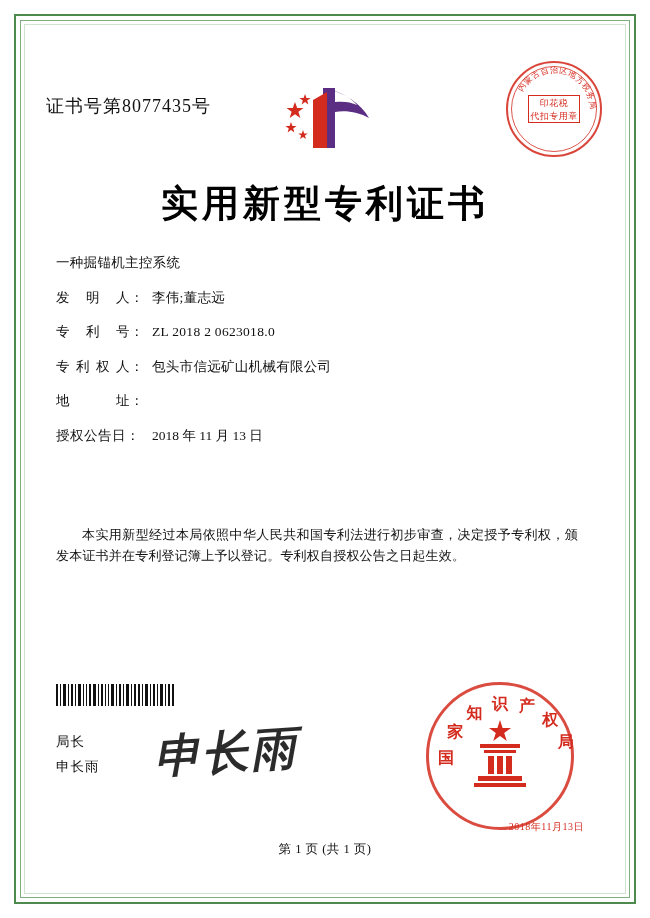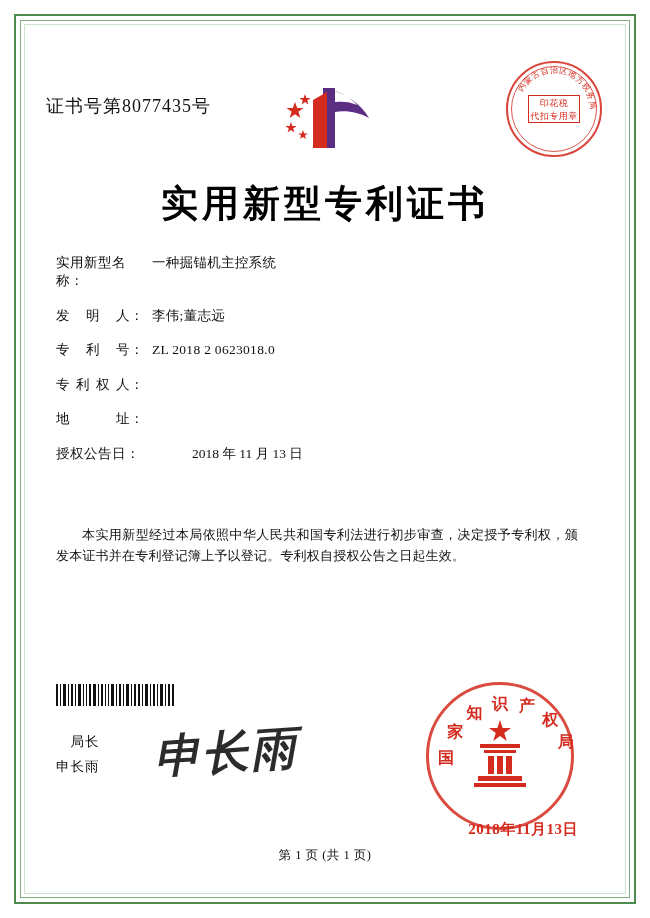--- a/index.html
+++ b/index.html
@@ -168,21 +168,21 @@
   .two-col {
     display: flex;
     align-items: baseline;
     font-size: 13.5px;
     color: #111;
   }
   .two-col .col {
     display: flex;
     align-items: baseline;
   }
-  .two-col .col.left { width: 310px; flex: none; gap: 40px; }
+  .two-col .col.left { width: 310px; flex: none; }
   .two-col .lbl { width: 96px; flex: none; letter-spacing: 0.5px; }
   .two-col .lbl2 { width: 88px; flex: none; letter-spacing: 0.5px; }
 
   
   .paras {
     position: absolute;
     left: 22px;
     right: 22px;
     top: 490px;
     font-size: 13px;
@@ -214,21 +214,21 @@
 
   
   .sig-block {
     position: absolute;
     left: 22px;
     top: 695px;
     font-size: 13.5px;
     line-height: 25px;
     color: #111;
   }
-  .sig-block .lbl { letter-spacing: 1px; text-align: right; }
+  .sig-block .lbl { letter-spacing: 1px; }
   .handwriting {
     position: absolute;
     left: 120px;
     top: 688px;
     font-size: 46px;
     color: #1a1a1a;
     font-family: "Liberation Serif", "DejaVu Serif", serif;
     font-style: italic;
     font-weight: bold;
     letter-spacing: 2px;
@@ -268,34 +268,34 @@
   }
   .big-seal .arc-text span {
     position: absolute;
     left: 50%;
     top: 50%;
     transform-origin: 0 0;
     white-space: nowrap;
   }
   .seal-date {
     position: absolute;
-    right: 38px;
+    right: 32px;
     top: 786px;
     color: #d42b1f;
-    font-size: 15px;
+    font-size: 10px;
     letter-spacing: 0.5px;
-    font-weight: bold;
+    font-weight: normal;
   }
 
   
   .footer {
     position: absolute;
     left: 0;
     right: 0;
-    bottom: 20px;
+    bottom: 26px;
     text-align: center;
     font-size: 12.5px;
     color: #111;
     letter-spacing: 0.5px;
   }
 </style>
 </head>
 <body>
 
 <div class="page">
@@ -339,21 +339,20 @@
           <polygon points="38,52 39.2,55.4 42.8,55.4 39.9,57.6 40.9,61 38,58.9 35.1,61 36.1,57.6 33.2,55.4 36.8,55.4"></polygon>
         </g>
       </svg>
     </div>
 
     <div class="title">实用新型专利证书</div>
 
     <div class="fields">
 
       <div class="field-row">
-        <div class="field-label">实用新型名称：</div>
         <div class="field-value">一种掘锚机主控系统</div>
       </div>
 
       <div class="field-row">
         <div class="field-label spread">
           <span>发</span>
           <span>明</span>
           <span>人：</span>
         </div>
         <div class="field-value">李伟;董志远</div>
@@ -369,20 +368,21 @@
       </div>
 
 
       <div class="field-row">
         <div class="field-label spread">
           <span>专</span>
           <span>利</span>
           <span>权</span>
           <span>人：</span>
         </div>
+        <div class="field-value">包头市信远矿山机械有限公司</div>
       </div>
 
       <div class="field-row">
         <div class="field-label spread">
           <span>地</span>
           <span>址：</span>
         </div>
       </div>
 
       <div class="two-col">

